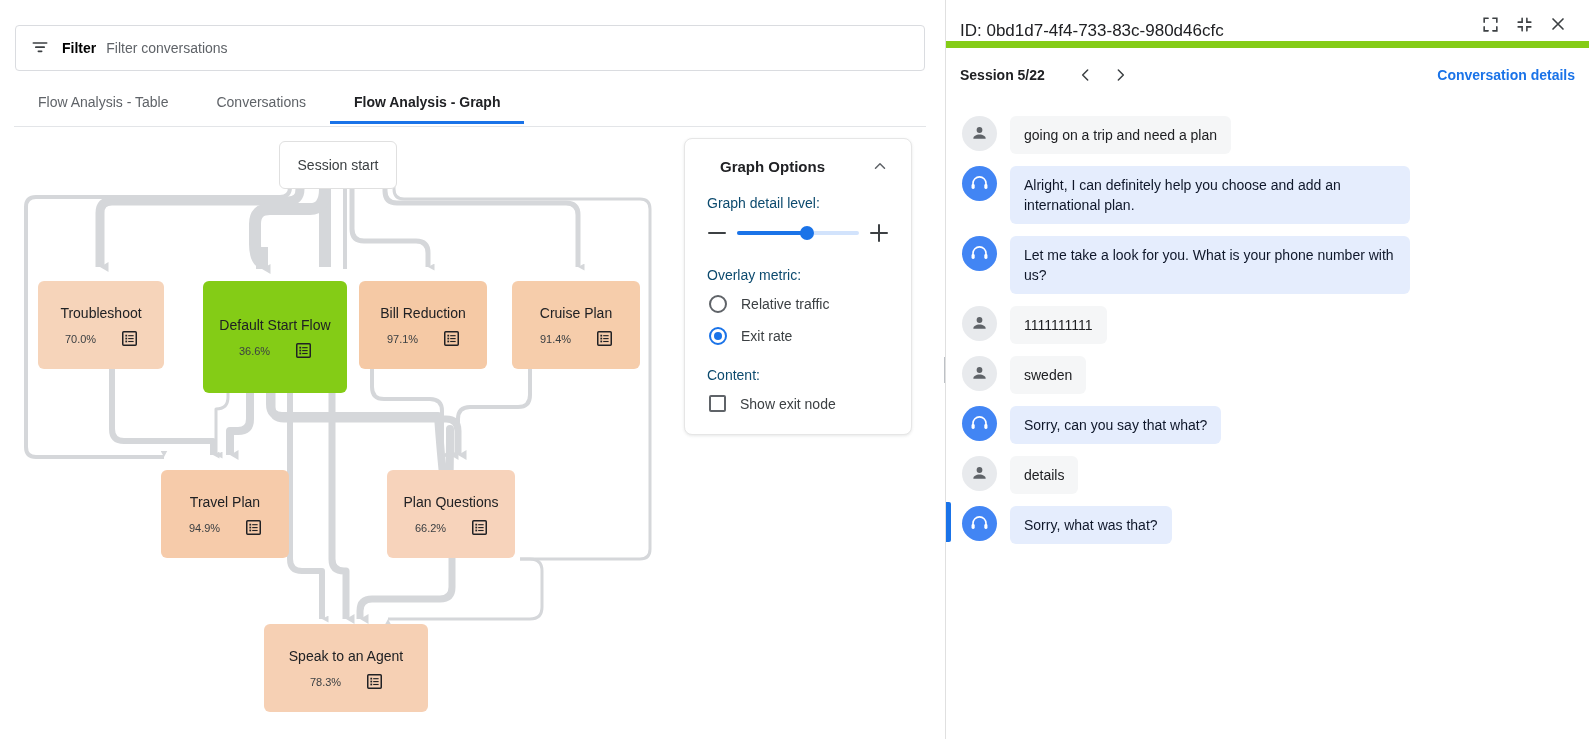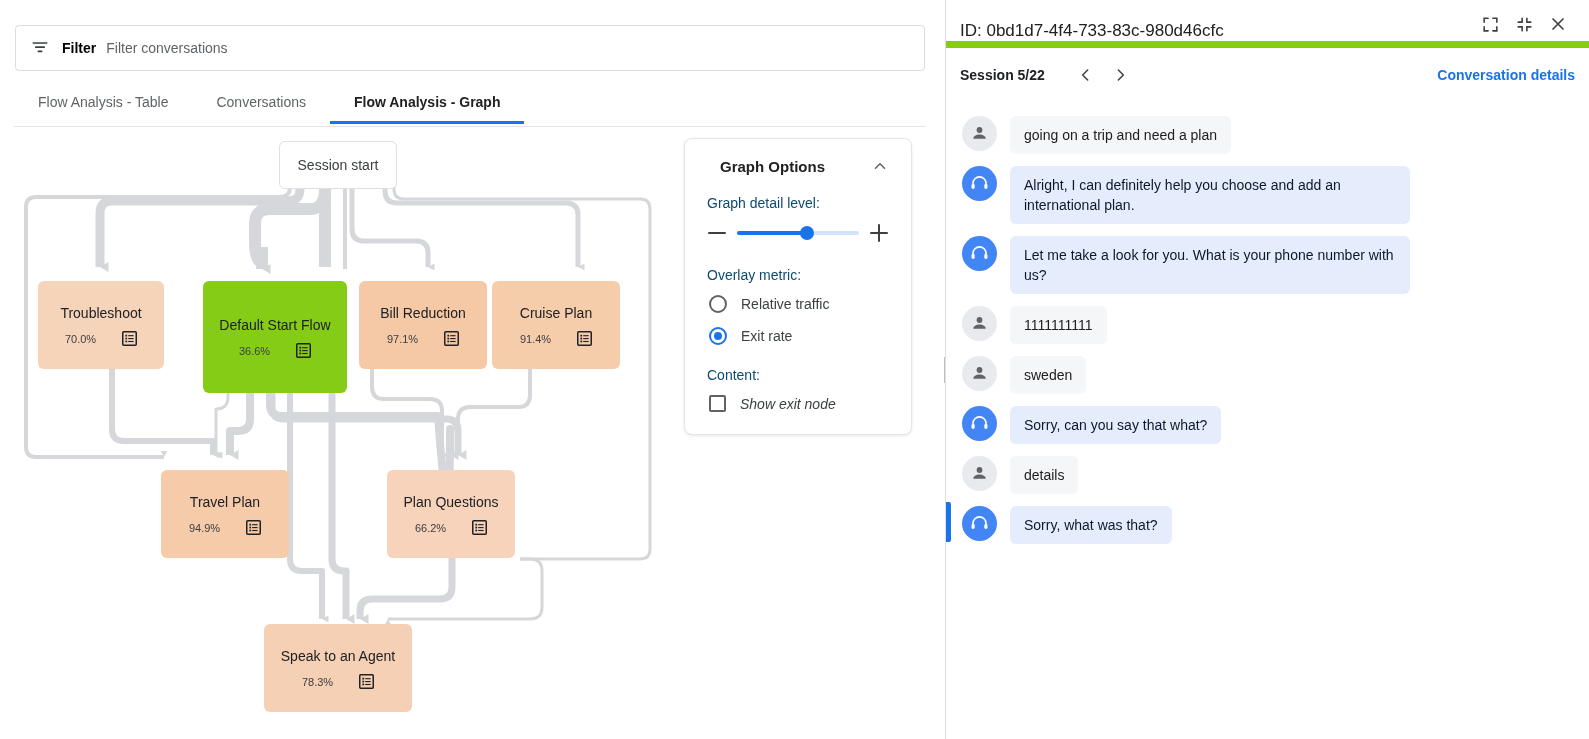--- a/index.html
+++ b/index.html
@@ -162,21 +162,21 @@
   .radio-row.checked .radio-outer::after {
     content: ""; position: absolute;
     left: 50%; top: 50%; width: 8px; height: 8px;
     margin: -4px 0 0 -4px;
     background: #1a73e8; border-radius: 50%;
   }
   .radio-label { font-size: 14px; color: #3c4043; }
 
   #overlay-group { margin-bottom: 22px; }
 
-  .check-row { display: flex; align-items: flex-end; gap: 14px; cursor: pointer; padding-left: 2px; font-style: italic; }
+  .check-row { display: flex; align-items: flex-end; gap: 14px; cursor: pointer; padding-left: 2px; }
   .check-box {
     width: 17px; height: 17px; flex: 0 0 17px;
     border: 2px solid #5f6368; border-radius: 2px; box-sizing: border-box;
   }
   .check-label { font-size: 14px; color: #3c4043; }
 
   
   #resize-handle {
     position: absolute; left: 939px; top: 0;
     width: 16px; height: 739px;
@@ -374,21 +374,21 @@
   <rect x="3.6" y="4" width="1.9" height="1.9" fill="#202124"></rect>
   <rect x="3.6" y="7.1" width="1.9" height="1.9" fill="#202124"></rect>
   <rect x="3.6" y="10.2" width="1.9" height="1.9" fill="#202124"></rect>
   <rect x="6.6" y="4.4" width="5.8" height="1.2" fill="#202124"></rect>
   <rect x="6.6" y="7.5" width="5.8" height="1.2" fill="#202124"></rect>
   <rect x="6.6" y="10.6" width="5.8" height="1.2" fill="#202124"></rect>
 </svg>
               </span>
             </div>
           </div>
-          <div class="node" style="left: 492px; top: 152px; width: 128px; height: 88px; background: rgb(246, 205, 171);">
+          <div class="node" style="left: 512px; top: 152px; width: 128px; height: 88px; background: rgb(246, 205, 171);">
             <div class="node-title">Cruise Plan</div>
             <div class="node-meta">
               <span class="node-pct">91.4%</span>
               <span style="display: flex;">
                 <svg class="node-list-icon" viewBox="0 0 16 16">
   <rect x="0.8" y="0.8" width="14.4" height="14.4" rx="1" fill="none" stroke="#202124" stroke-width="1.6"></rect>
   <rect x="3.6" y="4" width="1.9" height="1.9" fill="#202124"></rect>
   <rect x="3.6" y="7.1" width="1.9" height="1.9" fill="#202124"></rect>
   <rect x="3.6" y="10.2" width="1.9" height="1.9" fill="#202124"></rect>
   <rect x="6.6" y="4.4" width="5.8" height="1.2" fill="#202124"></rect>
@@ -425,21 +425,21 @@
   <rect x="3.6" y="4" width="1.9" height="1.9" fill="#202124"></rect>
   <rect x="3.6" y="7.1" width="1.9" height="1.9" fill="#202124"></rect>
   <rect x="3.6" y="10.2" width="1.9" height="1.9" fill="#202124"></rect>
   <rect x="6.6" y="4.4" width="5.8" height="1.2" fill="#202124"></rect>
   <rect x="6.6" y="7.5" width="5.8" height="1.2" fill="#202124"></rect>
   <rect x="6.6" y="10.6" width="5.8" height="1.2" fill="#202124"></rect>
 </svg>
               </span>
             </div>
           </div>
-          <div class="node" style="left: 264px; top: 495px; width: 148px; height: 88px; background: rgb(246, 208, 180);">
+          <div class="node" style="left: 264px; top: 495px; width: 164px; height: 88px; background: rgb(246, 208, 180);">
             <div class="node-title">Speak to an Agent</div>
             <div class="node-meta">
               <span class="node-pct">78.3%</span>
               <span style="display: flex;">
                 <svg class="node-list-icon" viewBox="0 0 16 16">
   <rect x="0.8" y="0.8" width="14.4" height="14.4" rx="1" fill="none" stroke="#202124" stroke-width="1.6"></rect>
   <rect x="3.6" y="4" width="1.9" height="1.9" fill="#202124"></rect>
   <rect x="3.6" y="7.1" width="1.9" height="1.9" fill="#202124"></rect>
   <rect x="3.6" y="10.2" width="1.9" height="1.9" fill="#202124"></rect>
   <rect x="6.6" y="4.4" width="5.8" height="1.2" fill="#202124"></rect>

